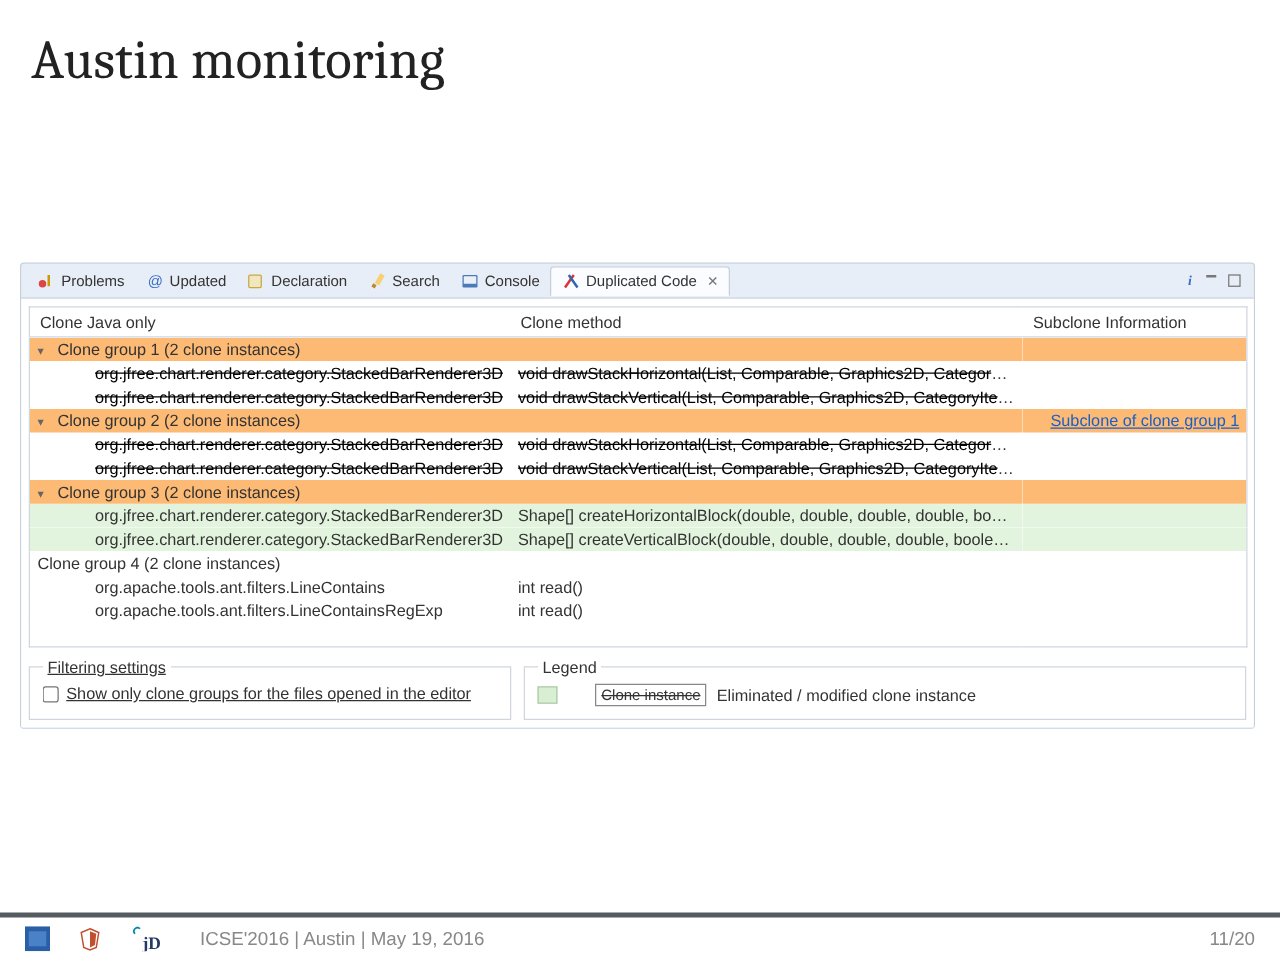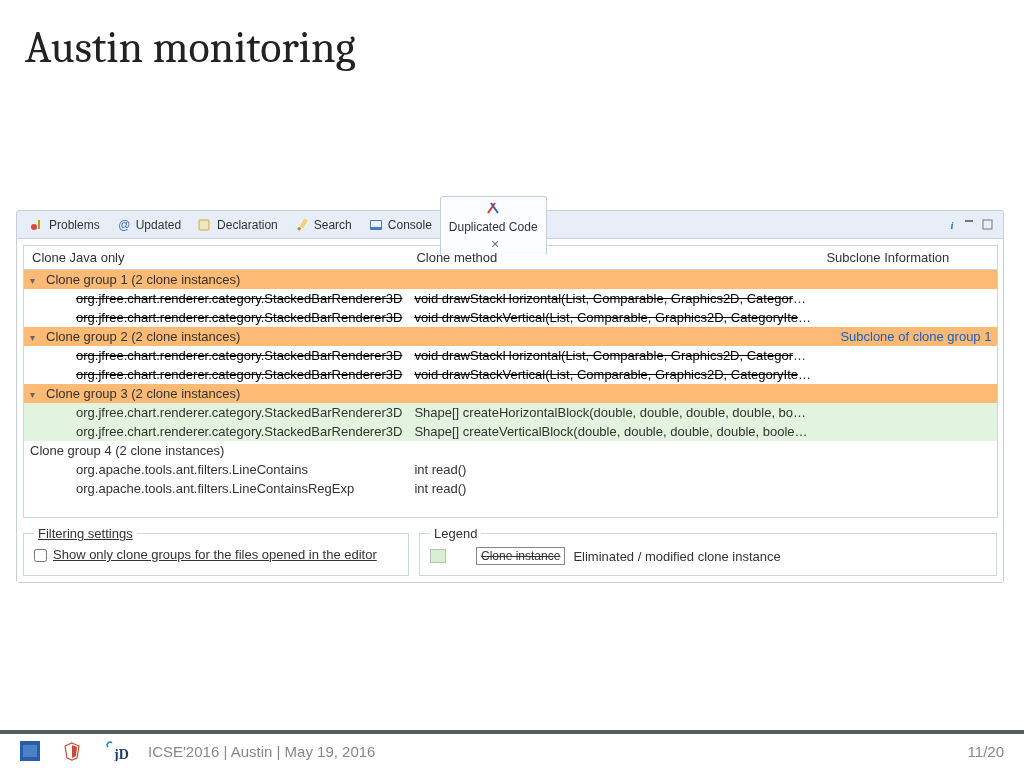--- a/index.html
+++ b/index.html
@@ -1,52 +1,52 @@
 <!DOCTYPE html>
 <html><head>
 <meta charset="utf-8">
 <style>
 * { margin: 0; padding: 0; box-sizing: border-box; }
 body { font-family: "Segoe UI", Tahoma, sans-serif; font-size: 13px; background: #fff; width: 1024px; height: 768px; position: relative; color: #333; }
 .title { font-family: Cambria, Georgia, serif; font-size: 44px; font-weight: normal; padding: 22px 25px 10px; color: #222; }
 .panel { position: absolute; top: 210px; left: 16px; right: 20px; background: linear-gradient(#e8eef7, #dde6f0); border: 1px solid #c5d0dc; border-radius: 3px; }
 .tabbar { display: flex; align-items: center; height: 28px; border-bottom: 1px solid #c5d0dc; padding: 0 4px; }
 .tab { display: flex; align-items: center; gap: 4px; padding: 3px 8px; font-size: 12px; color: #333; cursor: default; }
-.tab.active { background: #fafcff; border: 1px solid #c5d0dc; border-bottom-color: #fafcff; border-radius: 3px 3px 0 0; margin-bottom: -1px; flex-direction: column; }
+.tab.active { background: #fafcff; border: 1px solid #c5d0dc; border-bottom-color: #fafcff; border-radius: 3px 3px 0 0; margin-bottom: -1px; }
 .tabbar .spacer { flex: 1; }
 .tabbar .ctrl { display: flex; gap: 4px; align-items: center; padding-right: 4px; }
 .ictrl { width: 14px; height: 14px; display: flex; align-items: center; justify-content: center; font-size: 11px; color: #456; font-family: serif; }
 .icon { width: 16px; height: 16px; display: inline-flex; align-items: center; justify-content: center; }
 .view { background: #fff; padding: 6px; }
 .table { width: 100%; border: 1px solid #cfd6de; border-collapse: collapse; font-size: 13px; }
 .table th { text-align: left; font-weight: normal; padding: 4px 8px; background: #fff; border-bottom: 1px solid #cfd6de; }
 .table td { padding: 2px 6px; height: 19px; white-space: nowrap; overflow: hidden; text-overflow: ellipsis; }
 .col-file { width: 400px; max-width: 400px; }
 .col-method { width: 410px; max-width: 410px; }
 .col-sub { width: auto; }
 .group { background: #fdba74; }
 .group td { padding-left: 22px; }
 .child td:first-child { padding-left: 52px; }
 .child.alt { background: #e2f3de; }
 .strike { text-decoration: line-through; color: #000; }
-.sublink { color: #1a5fc4; }
+.sublink { color: #1a5fc4; text-decoration: underline; }
 .chev { display: inline-block; width: 10px; margin-left: -16px; margin-right: 6px; font-size: 10px; color: #666; }
 .empty td { background: #fff; }
 .bottom { display: flex; gap: 10px; margin-top: 8px; }
 fieldset { border: 1px solid #cfd6de; padding: 6px 10px 10px; font-size: 13px; }
 fieldset legend { padding: 0 4px; color: #333; font-size: 13px; }
 .fs1 { width: 386px; text-decoration: underline; }
 .fs2 { flex: 1; }
 .check { display: flex; gap: 6px; align-items: flex-start; }
 .check input { margin-top: 2px; }
 .legend-row { display: flex; align-items: center; gap: 8px; flex-wrap: wrap; }
 .swatch { width: 16px; height: 14px; background: #d8efd3; border: 1px solid #aecaa8; }
 .strikebox { border: 1px solid #888; padding: 1px 4px; text-decoration: line-through; font-size: 12px; }
 .footer { position: absolute; bottom: 0; left: 0; right: 0; height: 38px; border-top: 4px solid #555b5e; display: flex; align-items: center; padding: 0 20px; background: #fff; }
-.footer .logos { display: flex; gap: 22px; margin-right: 16px; }
+.footer .logos { display: flex; gap: 22px; margin-right: 28px; }
 .flogo { width: 20px; height: 20px; }
 .footer .text { color: #888; font-size: 15px; }
 .footer .page { margin-left: auto; color: #888; font-size: 15px; }
 .x-close { font-size: 11px; color: #777; margin-left: 4px; }
 </style>
 </head>
 <body>
 
 <h1 class="title">Austin monitoring</h1>
 

